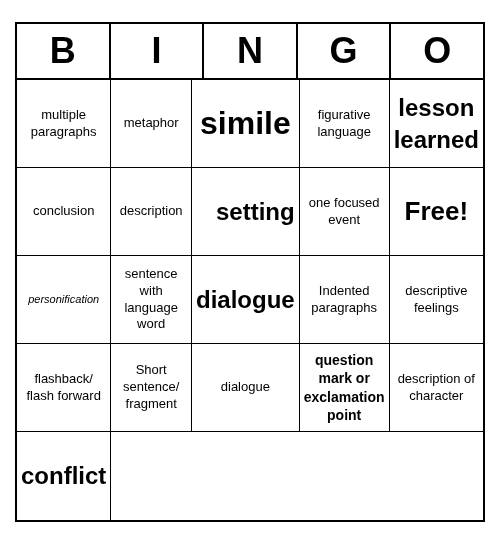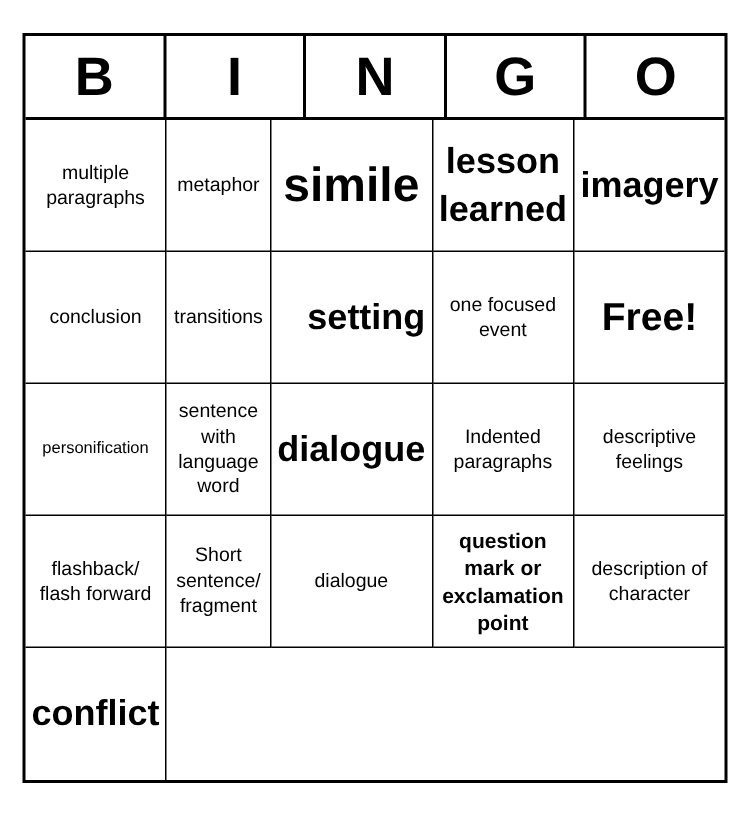--- a/index.html
+++ b/index.html
@@ -98,42 +98,42 @@
   <div class="bingo-grid">
   <div class="bingo-cell">
         <span>multiple paragraphs</span>
       </div>
       <div class="bingo-cell">
         <span>metaphor</span>
       </div>
       <div class="bingo-cell xlarge-text">
         <span>simile</span>
       </div>
+      <div class="bingo-cell">
+        <span>figurative language</span>
+      </div>
       <div class="bingo-cell large-text">
         <span>lesson learned</span>
-      </div>
-      <div class="bingo-cell large-text">
-        <span>imagery</span>
       </div>
       <div class="bingo-cell">
         <span>conclusion</span>
       </div>
       <div class="bingo-cell">
-        <span>transitions</span>
+        <span>description</span>
       </div>
       <div class="bingo-cell large-text">
         <span>setting</span>
       </div>
       <div class="bingo-cell">
         <span>one focused event</span>
       </div>
       <div class="bingo-cell free">
         <span>Free!</span>
       </div>
-      <div class="bingo-cell" style="font-size: 11px;">
+      <div class="bingo-cell" style="font-size: 11px; font-style: italic;">
         <span>personification</span>
       </div>
       <div class="bingo-cell">
         <span>sentence with language word</span>
       </div>
       <div class="bingo-cell large-text">
         <span>dialogue</span>
       </div>
       <div class="bingo-cell">
         <span>Indented paragraphs</span>

